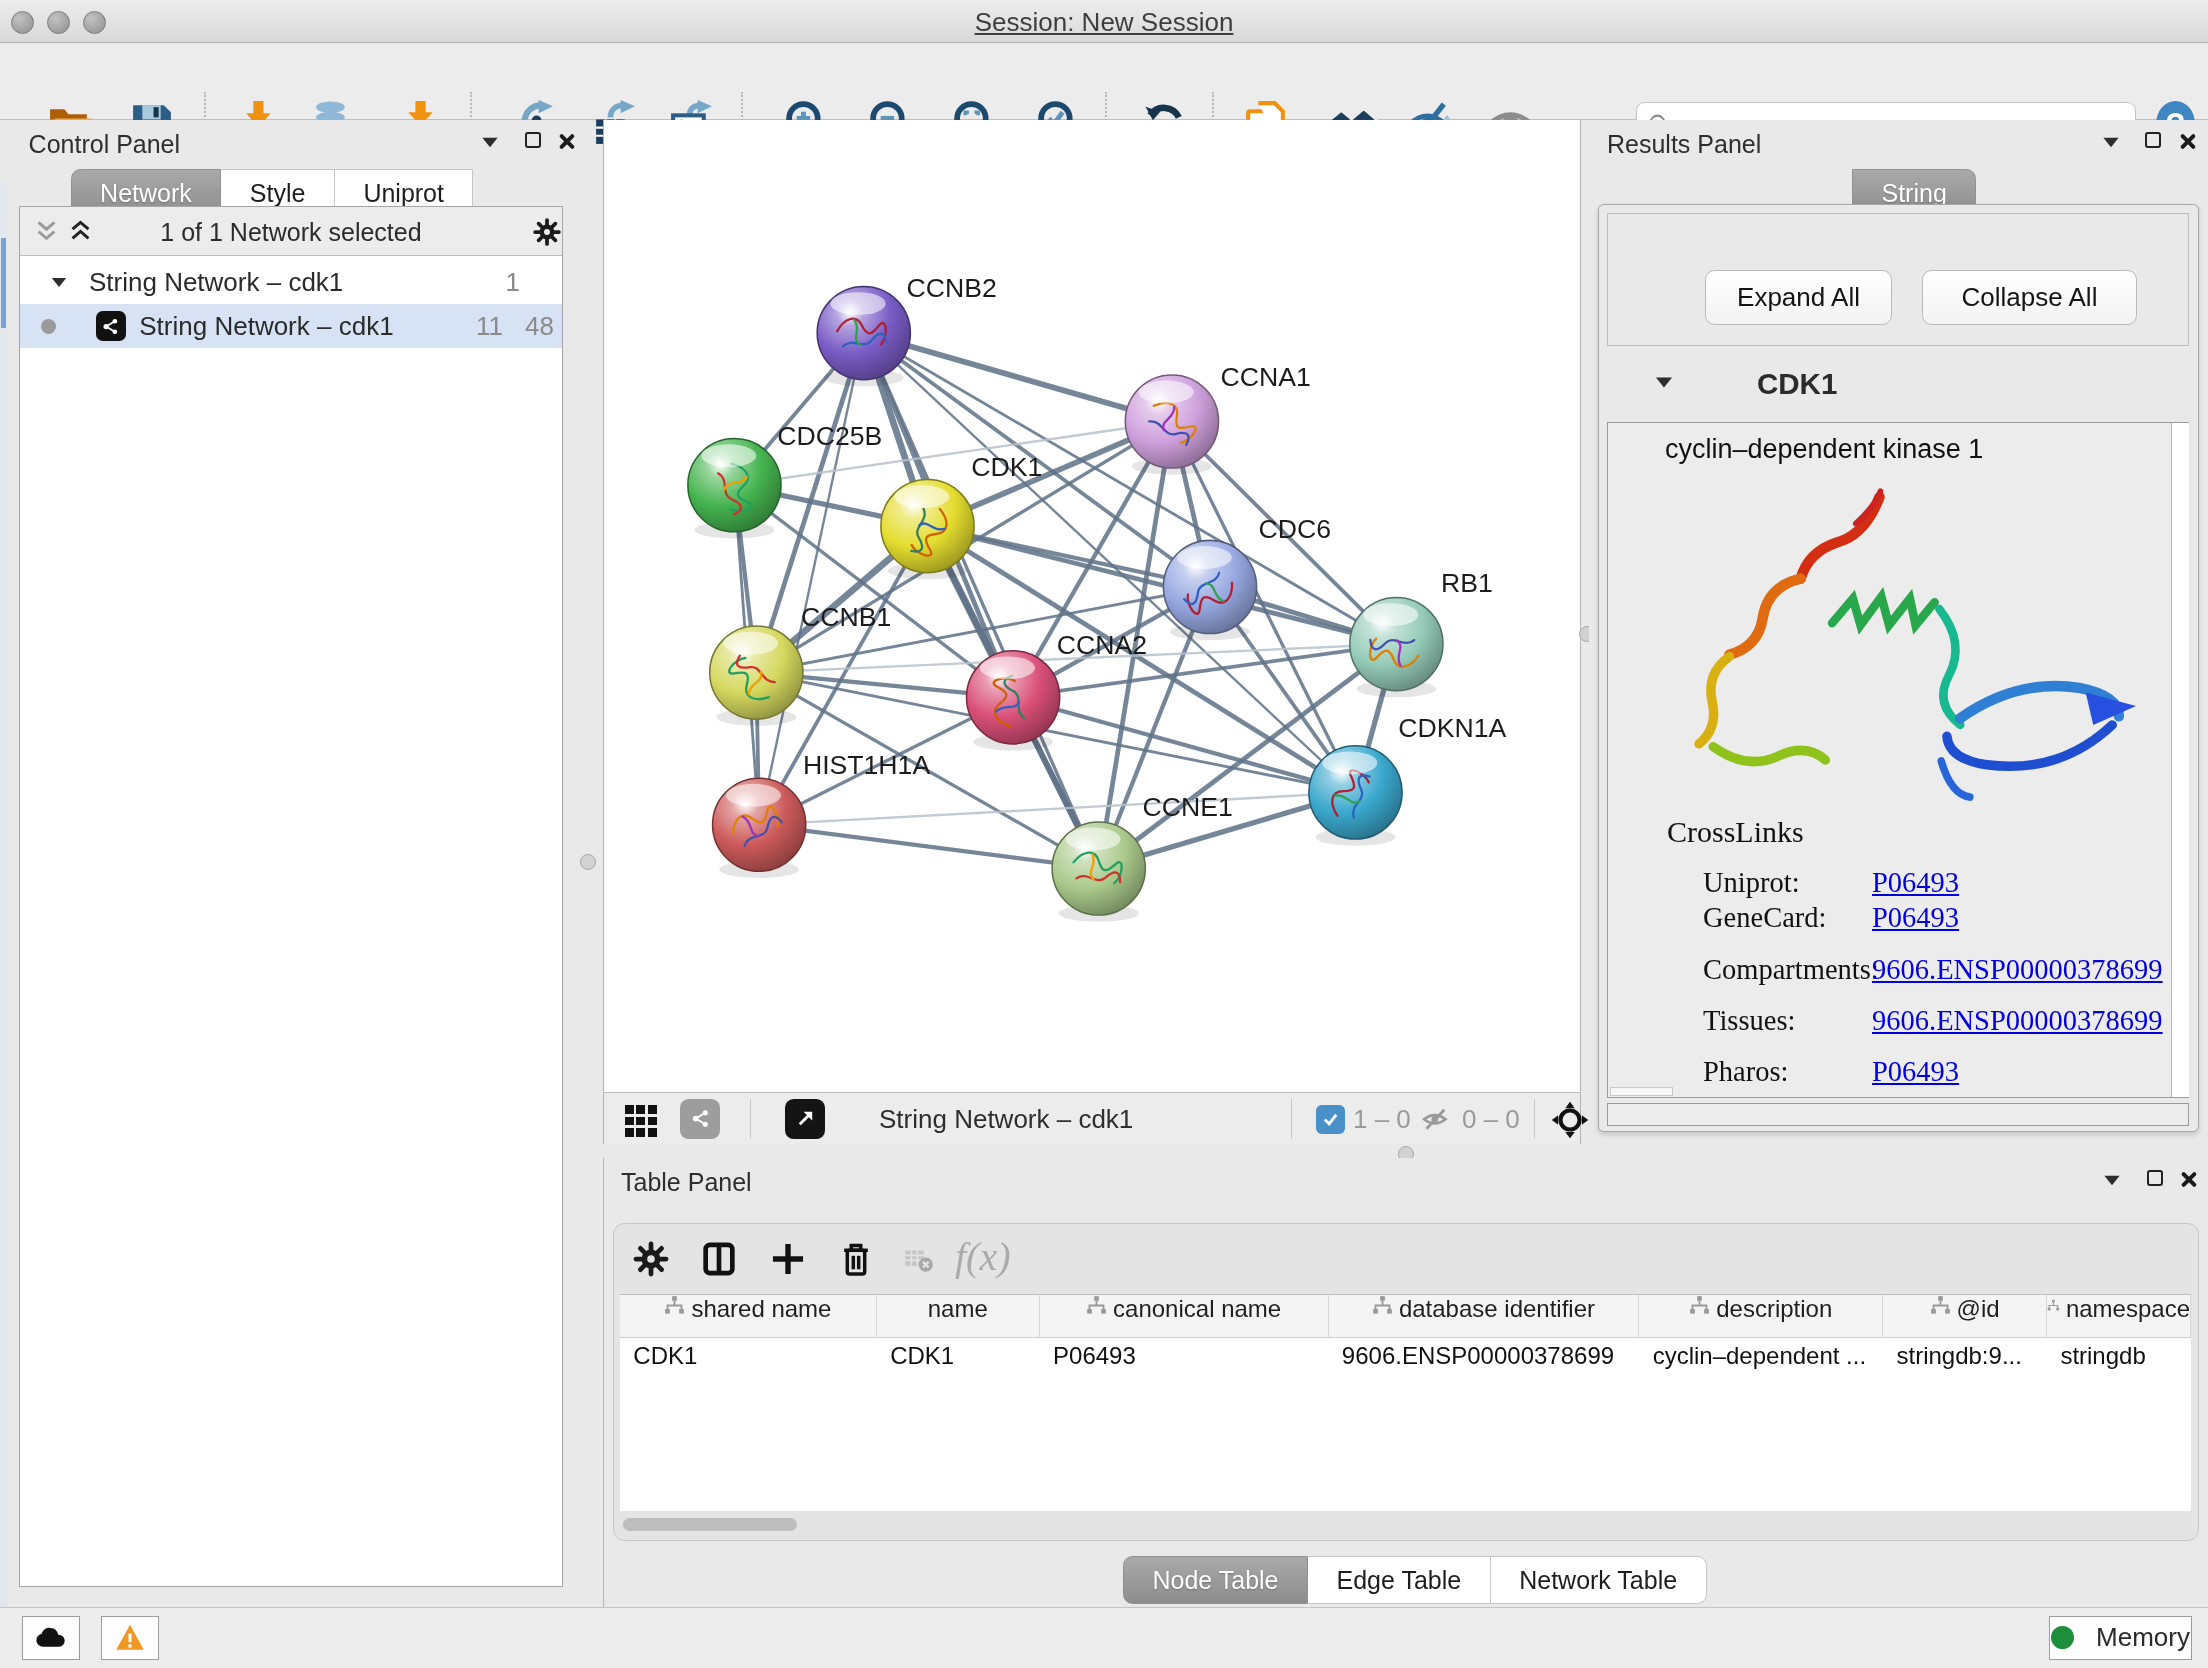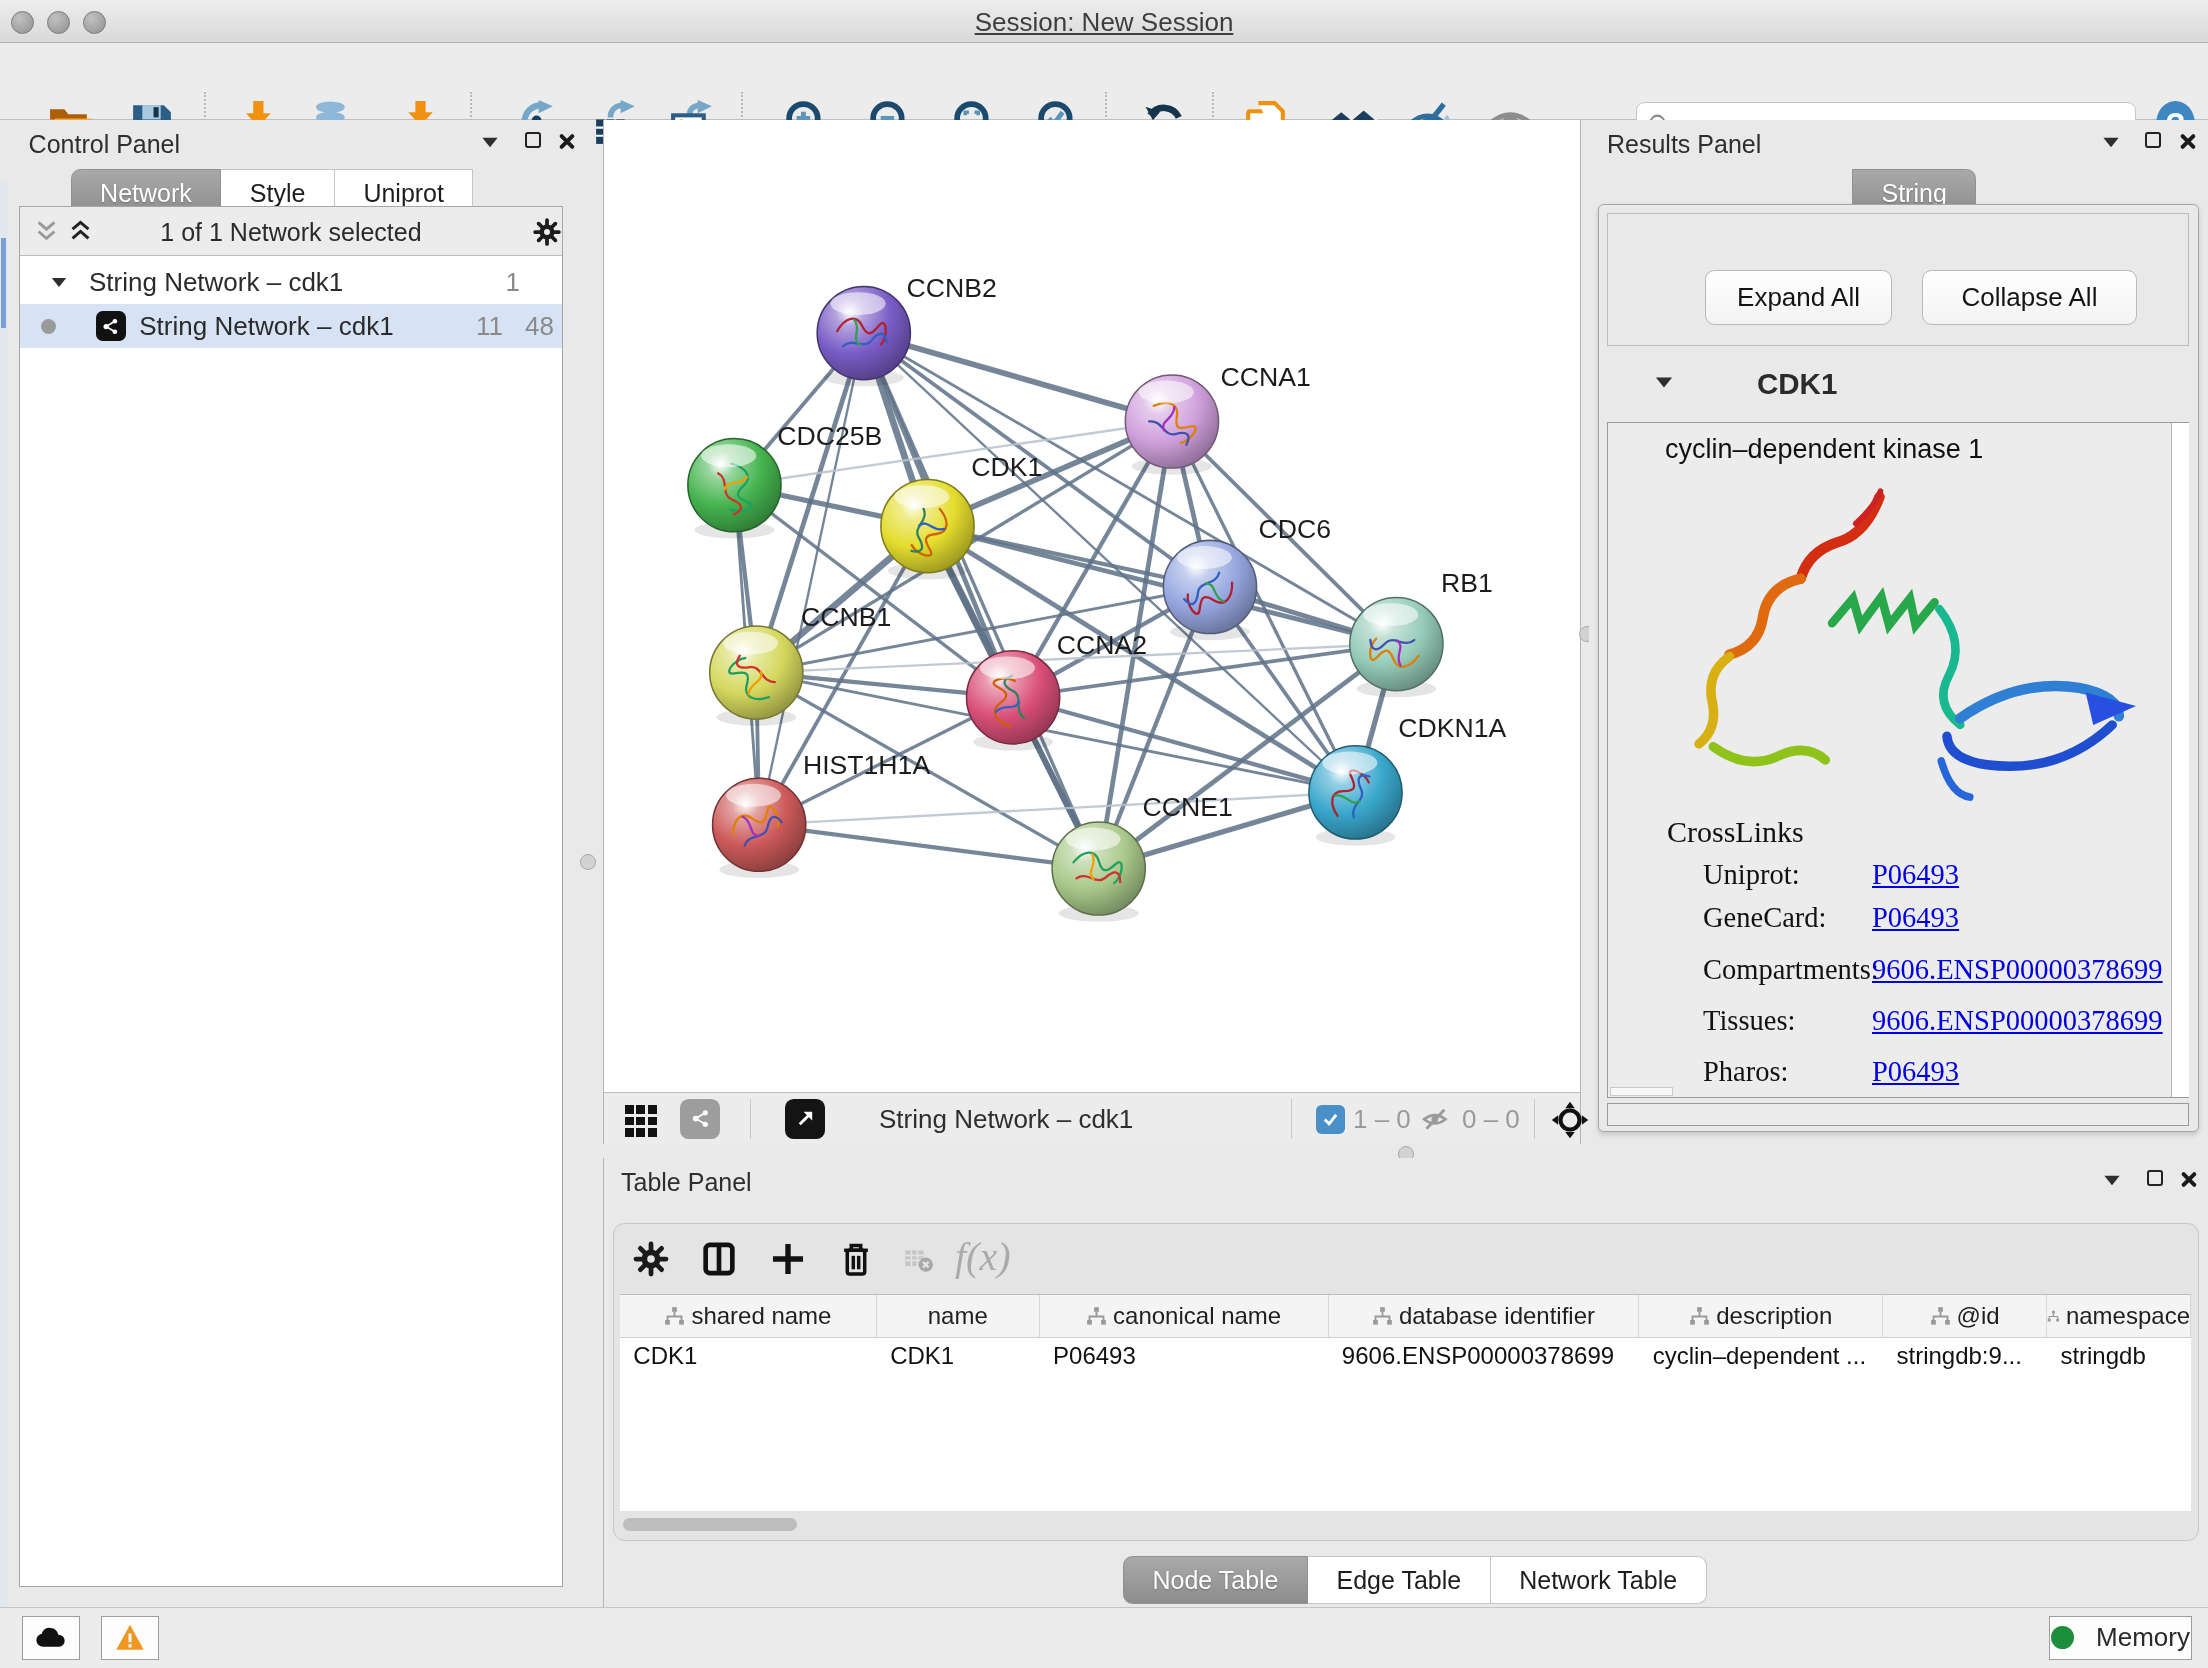--- a/index.html
+++ b/index.html
@@ -63,21 +63,21 @@
        font-size:26px;color:#141414;display:inline-flex;align-items:center;justify-content:center;}
   .rp-inner{left:1607px;top:422px;width:582px;height:676px;background:#ececec;border:1px solid #9a9a9a;}
   .cl-row{position:absolute;left:0;width:100%;height:40px;font-family:"Liberation Serif","DejaVu Serif",serif;font-size:28.5px;}
   .cl-label{position:absolute;left:95px;color:#111;}
   .cl-value{position:absolute;left:264px;color:#0000e0;text-decoration:underline;}
   
   .tp-box{left:613px;top:1223px;width:1586px;height:318px;background:#e4e4e4;border:1px solid #c6c6c6;border-radius:11.4px;}
   .tp-ico{position:absolute;top:1235px;width:48px;height:48px;display:flex;align-items:center;justify-content:center;}
   .tbl{left:620px;top:1294px;width:1571px;height:217px;background:#fff;border-top:1px solid #bdbdbd;}
   .thead{position:absolute;left:0;top:0;height:42px;width:1571px;background:#f4f4f4;border-bottom:1px solid #cfcfcf;display:flex;}
-  .th{height:42px;border-right:1px solid #d8d8d8;display:flex;align-items:center;justify-content:center;
+  .th{height:42px;border-right:1px solid #d8d8d8;display:flex;justify-content:center;
       font-size:24px;color:#1f1f1f;gap:6px;overflow:hidden;box-sizing:border-box;}
   .trow{position:absolute;left:0;top:43px;height:36px;width:1571px;display:flex;}
   .td{height:36px;display:flex;align-items:center;padding-left:13.3px;font-size:24px;color:#111;
       overflow:hidden;white-space:nowrap;box-sizing:border-box;}
   .hscroll{left:620px;top:1514px;width:1571px;height:21px;background:#e4e4e4;}
   .hthumb{position:absolute;left:2.9px;top:3.8px;width:174px;height:13.3px;background:#bdbdbd;border-radius:6.7px;}
   
   .statusbar{left:0;top:1607px;width:2208px;height:61px;background:#ececec;border-top:1px solid #c4c4c4;}
   .sbbtn{position:absolute;top:7.6px;height:42px;background:#fdfdfd;border:1.9px solid #9d9d9d;
          display:flex;align-items:center;justify-content:center;gap:22px;}
@@ -658,21 +658,21 @@
       <path d="M185 155 l22 -26 l8 28 l22 -30 l8 30 l22 -28 l6 28 l20 -24" stroke="#28a84a" stroke-width="9"></path>
       <path d="M298 140 q28 36 10 70 q-16 30 12 52" stroke="#18b890" stroke-width="9"></path>
       <path d="M320 255 q60 -42 125 -32 q42 8 42 30" stroke="#2f7fd4" stroke-width="11"></path>
       <path d="M480 262 q-55 52 -132 42 q-40 -6 -42 -30" stroke="#1f4fd0" stroke-width="10"></path>
       <path d="M300 300 q10 35 30 38" stroke="#2766d8" stroke-width="8"></path>
     </g>
     <polygon points="452,228 505,242 460,262" fill="#2750e0"></polygon>
   </svg>
   <div class="abs" style="left:59px;top:392px;font-family:'Liberation Serif','DejaVu Serif',serif;font-size:30px;font-weight:normal;color:#111">CrossLinks</div>
   <div class="abs" style="left:0;top:428px;width:582px;height:238px">
-      <div class="cl-row" style="top: 8px;">
+      <div class="cl-row" style="top: 16px;">
         <span class="cl-label">Uniprot:</span>
         <a class="cl-value">P06493</a>
       </div>
       <div class="cl-row" style="top: 51px;">
         <span class="cl-label">GeneCard:</span>
         <a class="cl-value">P06493</a>
       </div>
       <div class="cl-row" style="top: 103px;">
         <span class="cl-label">Compartments:</span>
         <a class="cl-value">9606.ENSP00000378699</a>

